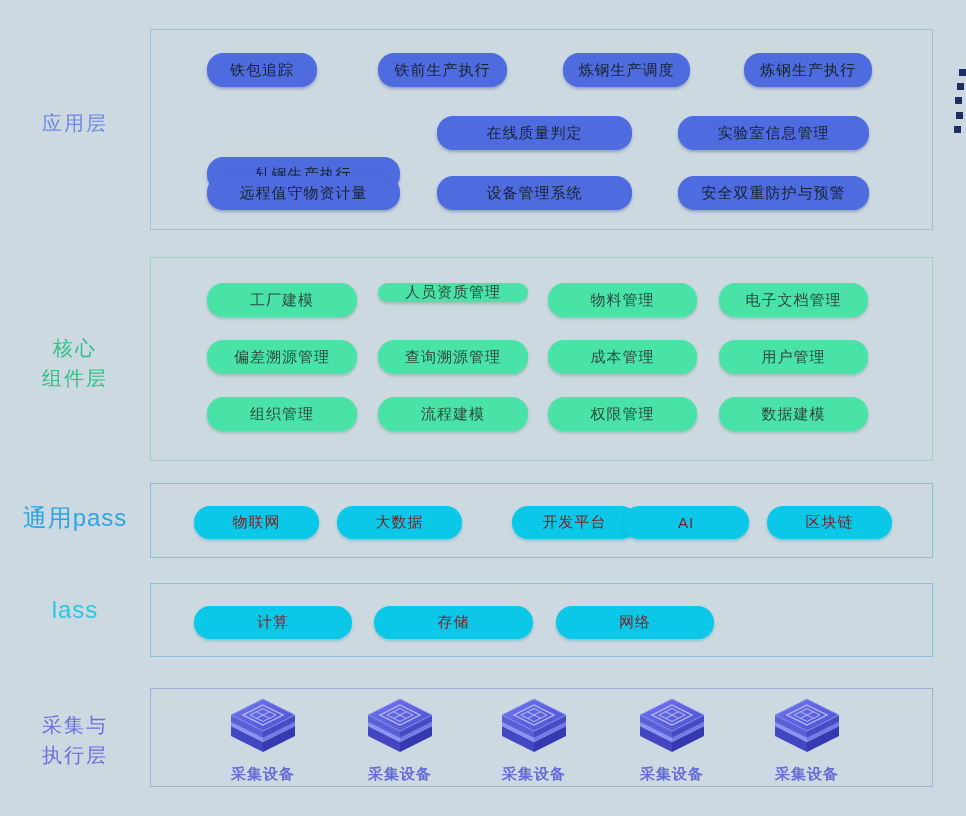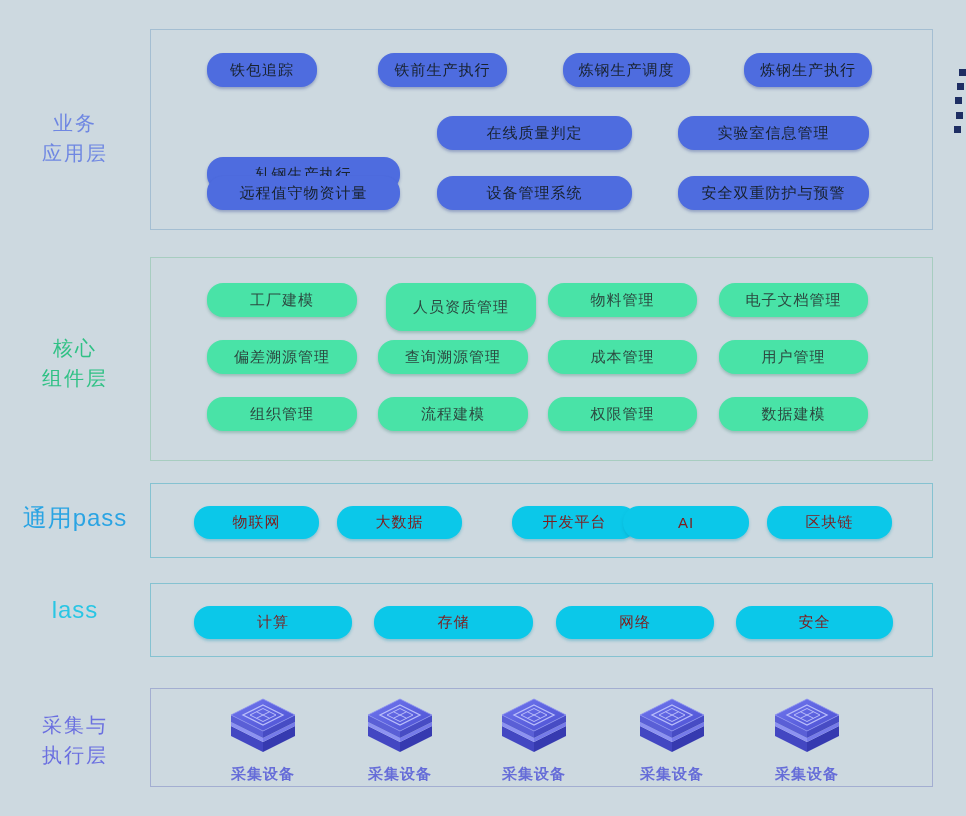--- a/index.html
+++ b/index.html
@@ -49,21 +49,20 @@
 
 <div class="stage" id="stage">
 
   <div class="panel panel-1"></div>
   <div class="panel panel-2"></div>
   <div class="panel panel-3"></div>
   <div class="panel panel-4"></div>
   <div class="panel panel-5"></div>
 
   <div class="layer-label lbl-1">
-    <span>业务</span>
     <span>应用层</span>
   </div>
   <div class="layer-label lbl-2">
     <span>核心</span>
     <span>组件层</span>
   </div>
   <div class="layer-label lbl-3">
     <span>通用pass</span>
   </div>
   <div class="layer-label lbl-4">
@@ -86,40 +85,39 @@
     <div class="btn btn-blue" style="left: 378px; top: 53px; width: 129px; height: 34px;">铁前生产执行</div>
     <div class="btn btn-blue" style="left: 563px; top: 53px; width: 127px; height: 34px;">炼钢生产调度</div>
     <div class="btn btn-blue" style="left: 744px; top: 53px; width: 128px; height: 34px;">炼钢生产执行</div>
     <div class="btn btn-blue" style="left: 207px; top: 116px; width: 193px; height: 34px; margin-top: 41px;">轧钢生产执行</div>
     <div class="btn btn-blue" style="left: 437px; top: 116px; width: 195px; height: 34px;">在线质量判定</div>
     <div class="btn btn-blue" style="left: 678px; top: 116px; width: 191px; height: 34px;">实验室信息管理</div>
     <div class="btn btn-blue" style="left: 207px; top: 176px; width: 193px; height: 34px;">远程值守物资计量</div>
     <div class="btn btn-blue" style="left: 437px; top: 176px; width: 195px; height: 34px;">设备管理系统</div>
     <div class="btn btn-blue" style="left: 678px; top: 176px; width: 191px; height: 34px;">安全双重防护与预警</div>
     <div class="btn btn-green" style="left: 207px; top: 283px; width: 150px; height: 34px;">工厂建模</div>
-    <div class="btn btn-green" style="left: 386px; top: 283px; width: 150px; height: 48px;">人员资质管理</div>
+    <div class="btn btn-green" style="left: 378px; top: 283px; width: 150px; height: 19px;">人员资质管理</div>
     <div class="btn btn-green" style="left: 548px; top: 283px; width: 149px; height: 34px;">物料管理</div>
     <div class="btn btn-green" style="left: 719px; top: 283px; width: 149px; height: 34px;">电子文档管理</div>
     <div class="btn btn-green" style="left: 207px; top: 340px; width: 150px; height: 34px;">偏差溯源管理</div>
     <div class="btn btn-green" style="left: 548px; top: 340px; width: 149px; height: 34px;">成本管理</div>
     <div class="btn btn-green" style="left: 378px; top: 340px; width: 150px; height: 34px;">查询溯源管理</div>
     <div class="btn btn-green" style="left: 719px; top: 340px; width: 149px; height: 34px;">用户管理</div>
     <div class="btn btn-green" style="left: 207px; top: 397px; width: 150px; height: 34px;">组织管理</div>
     <div class="btn btn-green" style="left: 378px; top: 397px; width: 150px; height: 34px;">流程建模</div>
     <div class="btn btn-green" style="left: 548px; top: 397px; width: 149px; height: 34px;">权限管理</div>
     <div class="btn btn-green" style="left: 719px; top: 397px; width: 149px; height: 34px;">数据建模</div>
     <div class="btn btn-cyan" style="left: 194px; top: 506px; width: 125px; height: 33px;">物联网</div>
     <div class="btn btn-cyan" style="left: 337px; top: 506px; width: 125px; height: 33px;">大数据</div>
     <div class="btn btn-cyan" style="left: 481px; top: 506px; width: 125px; height: 33px; margin-left: 31px;">开发平台</div>
     <div class="btn btn-cyan" style="left: 623px; top: 506px; width: 126px; height: 33px;">AI</div>
     <div class="btn btn-cyan" style="left: 767px; top: 506px; width: 125px; height: 33px;">区块链</div>
     <div class="btn btn-cyan" style="left: 194px; top: 606px; width: 158px; height: 33px;">计算</div>
     <div class="btn btn-cyan" style="left: 374px; top: 606px; width: 159px; height: 33px;">存储</div>
     <div class="btn btn-cyan" style="left: 556px; top: 606px; width: 158px; height: 33px;">网络</div>
-    <div class="btn btn-cyan" style="left: 736px; top: 606px; width: 157px; height: 33px;">安全</div>
     <div class="device" style="left: 230px;"><svg width="66" height="56" viewBox="0 0 66 56">
         <defs>
           <linearGradient id="gtop" x1="0" y1="0" x2="1" y2="1">
             <stop offset="0" stop-color="#7177ee"></stop>
             <stop offset="1" stop-color="#4b50d2"></stop>
           </linearGradient>
         </defs>
         <polygon points="1,28 33,44 33,54 1,38" fill="#4347c2"></polygon>
         <polygon points="33,44 65,28 65,38 33,54" fill="#363ab0"></polygon>
         <polygon points="1,24 33,40 33,44 1,28" fill="#8d92f2"></polygon>

